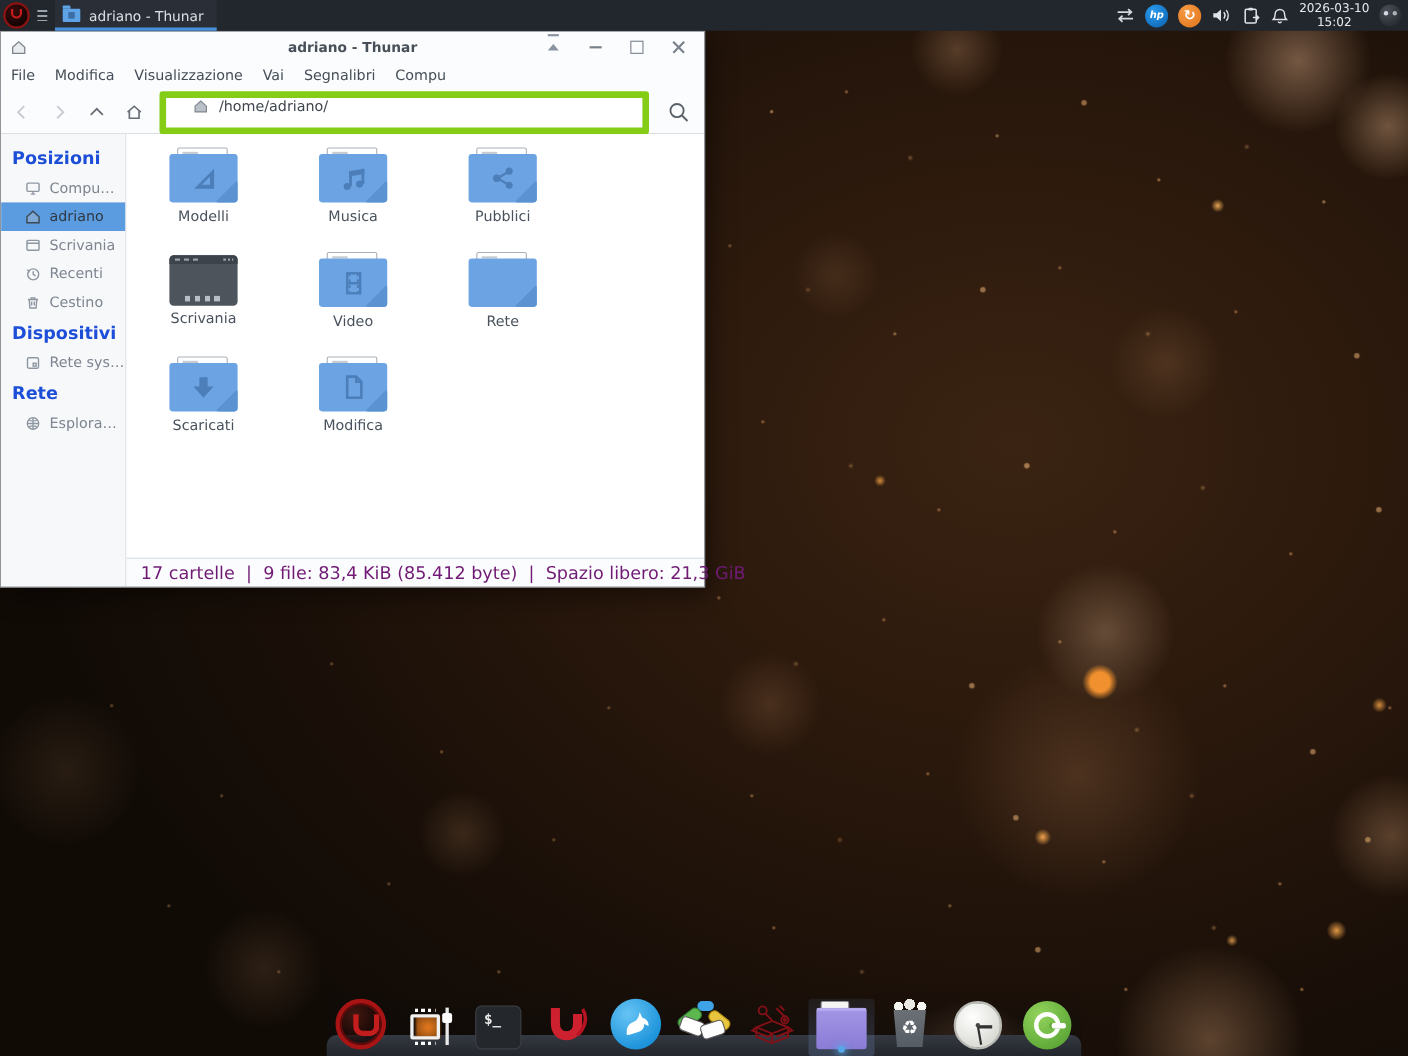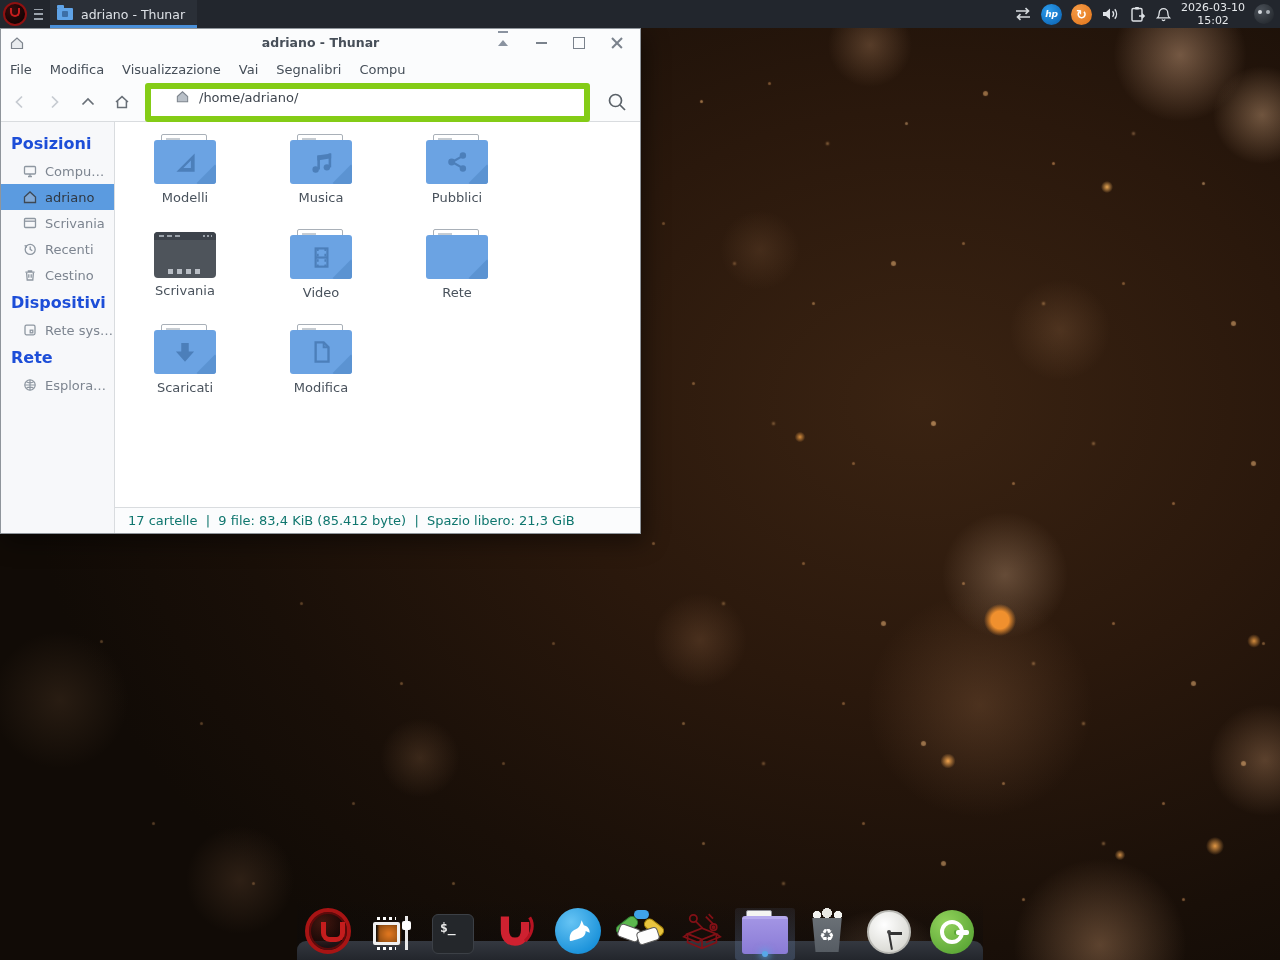--- a/index.html
+++ b/index.html
@@ -136,21 +136,21 @@
   .fbody::after{content:"";position:absolute;right:-12px;bottom:-12px;width:26px;height:26px;background:#5b93d2;transform:rotate(45deg);}
   .fbody svg{position:relative;z-index:1;}
   .flabel{margin-top:6px;font-size:13px;color:#49525c;}
   .deskicon{width:62px;height:46px;margin-top:5px;background:#4e545b;border-radius:4px;position:relative;}
   .deskicon::before{content:"";position:absolute;left:0;right:0;top:0;height:8px;background:#3d434b;border-radius:4px 4px 0 0;}
   .deskicon .dots{position:absolute;top:2.5px;left:5px;width:22px;height:2.5px;background:repeating-linear-gradient(90deg,#9aa1a9 0 5px,transparent 5px 8px);}
   .deskicon .winbtn{position:absolute;top:2.5px;right:4px;width:9px;height:2.5px;background:repeating-linear-gradient(90deg,#9aa1a9 0 2px,transparent 2px 4px);}
   .deskicon .dock{position:absolute;bottom:4px;left:14px;width:34px;height:5px;background:repeating-linear-gradient(90deg,#b9bec5 0 5px,transparent 5px 9px);}
 
   .statusbar{height:25px;flex:none;background:#fbfcfd;border-top:1px solid #d9dcdf;display:flex;align-items:center;
-     font-size:13px;color:#0f766e;padding-left:13px;white-space:pre;}
+     font-size:16px;color:#701a75;padding-left:13px;white-space:pre;}
 
   
   .dock-shadow{position:absolute;left:297px;top:898px;width:686px;height:62px;
      background:linear-gradient(to top, rgba(10,10,12,.45), rgba(10,10,12,0));z-index:9;}
   .dock-shelf{position:absolute;left:297px;top:941px;width:686px;height:19px;
      background:linear-gradient(#343840,#23262c);border-radius:9px 9px 0 0;z-index:10;}
   .dock-items{position:absolute;left:297px;top:902px;width:686px;height:58px;display:flex;
      justify-content:space-around;align-items:flex-end;z-index:11;}
   .ditem{width:52px;height:54px;display:flex;align-items:flex-end;justify-content:center;position:relative;cursor:pointer;padding-bottom:6px;}
   .ditem.active::before{content:"";position:absolute;left:-4px;right:-4px;top:8px;bottom:0;

